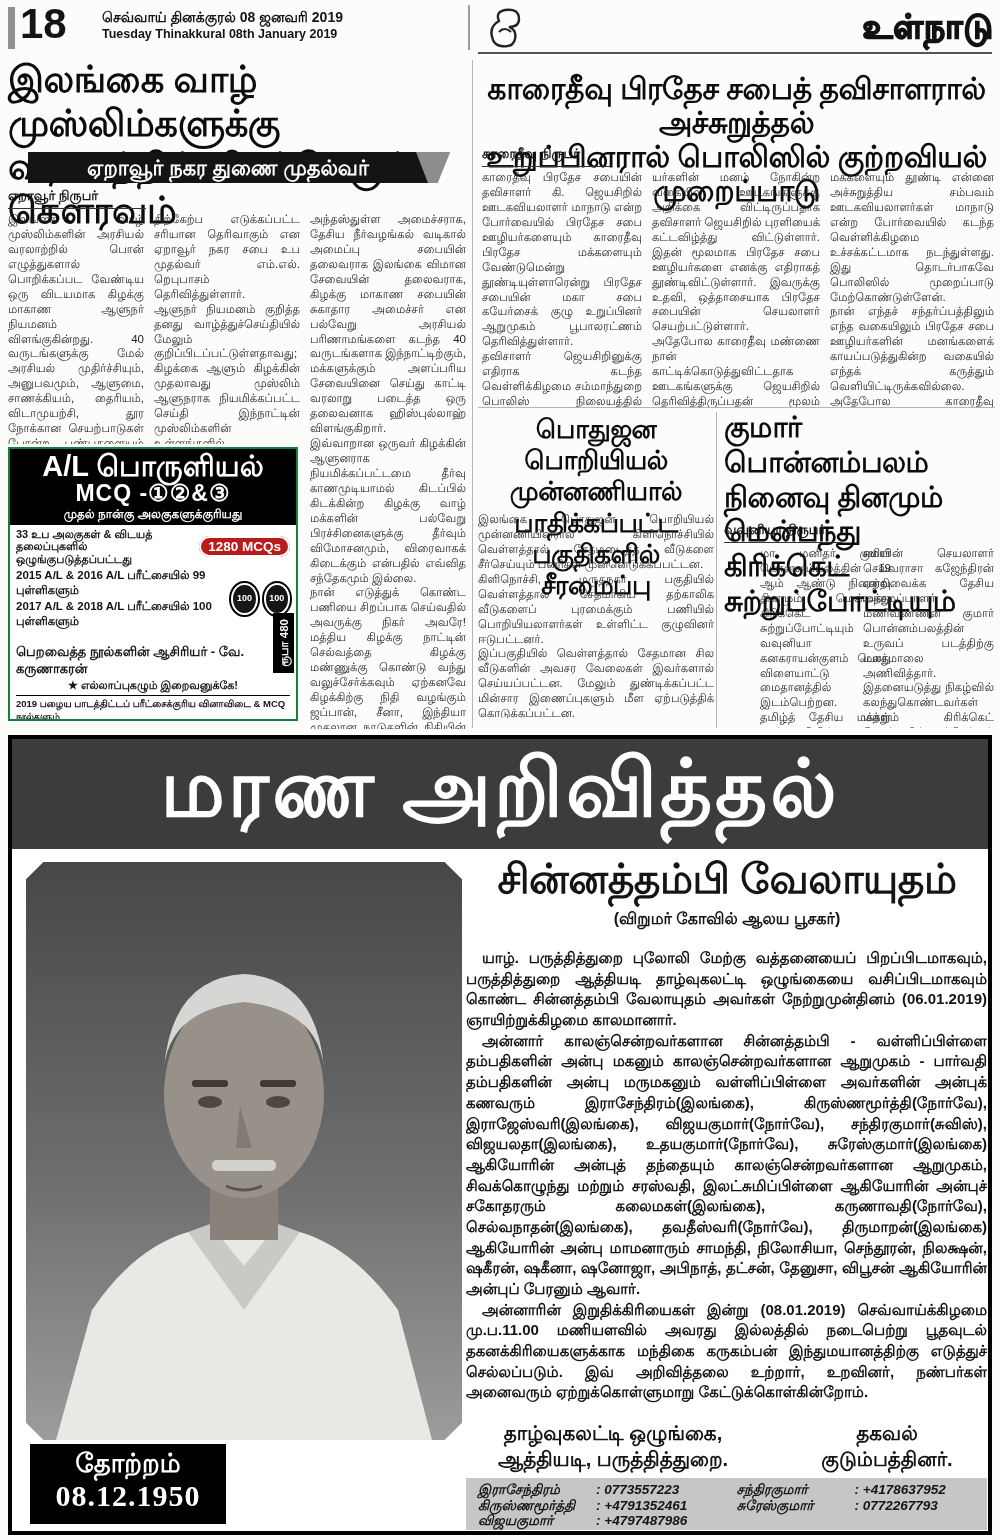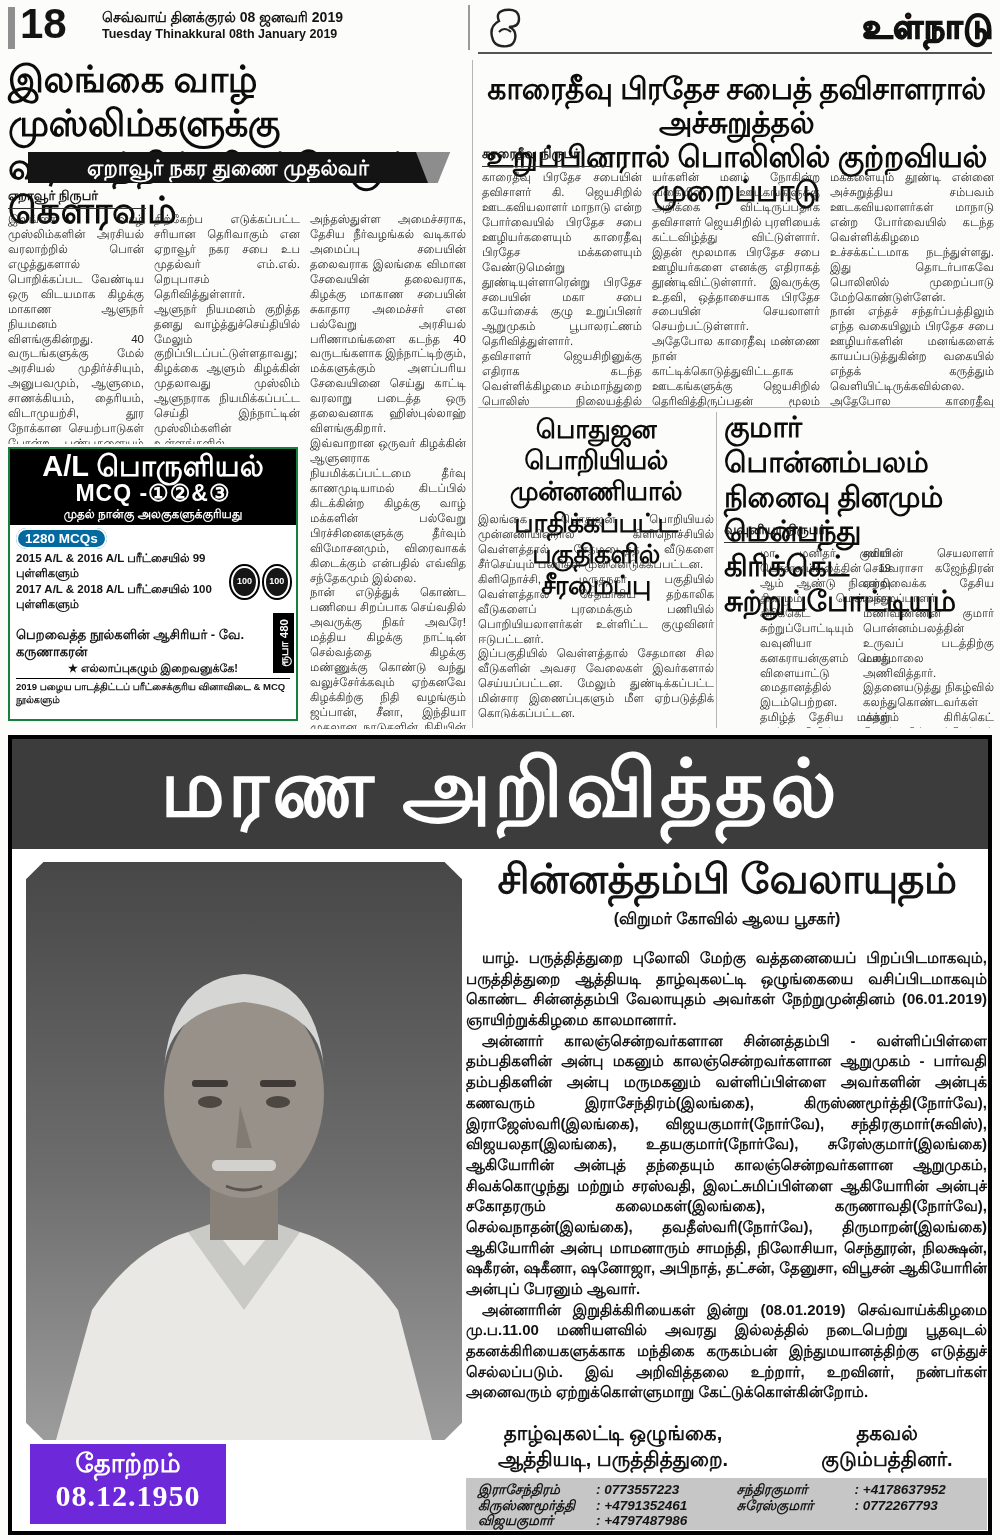--- a/index.html
+++ b/index.html
@@ -40,21 +40,21 @@
   
   #ad-box{left:8px;top:447px;width:290px;height:274px;border:2px solid #15803d;background:#fff;
           box-sizing:border-box;overflow:hidden;}
   #ad-head{background:#000;color:#fff;text-align:center;padding:2px 0 3px 0;}
   #ad-title1{font-size:29px;font-weight:bold;line-height:1.05;}
   #ad-title2{font-size:23px;font-weight:bold;letter-spacing:1px;line-height:1.05;}
   #ad-title3{font-size:12px;font-weight:bold;margin-top:1px;}
   #ad-body{position:relative;padding:3px 6px;}
   #ad-row1{display:flex;align-items:center;gap:4px;}
   #ad-feature{width:185px;font-size:11px;font-weight:bold;line-height:1.15;}
-  #ad-badge{background:#0369a1;color:#fff;font-size:13.5px;font-weight:bold;border-radius:14px;
+  #ad-badge{background:#b91c1c;color:#fff;font-size:13.5px;font-weight:bold;border-radius:14px;
             padding:3px 9px;box-shadow:inset 0 0 0 2px #fff;white-space:nowrap;}
   #ad-model{font-size:8.6px;line-height:1.18;font-weight:bold;color:#222;margin-top:2px;}
   #ad-results{display:flex;align-items:center;gap:6px;margin-top:2px;}
   .ad-result-line{font-size:11.5px;font-weight:bold;line-height:1.35;}
   .score-circle{width:28px;height:28px;border-radius:50%;background:#161616;color:#fff;
                 display:flex;align-items:center;justify-content:center;font-size:9px;font-weight:bold;
                 border:2px solid #fff;box-shadow:0 0 0 2px #000;line-height:1;}
   #ad-price{position:absolute;right:2px;top:88px;width:21px;height:60px;background:#000;color:#fff;
             display:flex;align-items:center;justify-content:center;}
   #ad-price span{writing-mode:vertical-rl;transform:rotate(180deg);font-size:11.5px;font-weight:bold;}
@@ -97,21 +97,21 @@
              line-height:1.38;overflow:hidden;}
   #obit-body p{margin:0;text-indent:16px;text-align:justify;}
   #obit-addr{left:478px;top:1420px;width:270px;font-size:20px;font-weight:bold;line-height:1.3;text-align:center;}
   #obit-info{left:792px;top:1420px;width:190px;font-size:20px;font-weight:bold;line-height:1.3;text-align:center;}
   #obit-contacts{left:466px;top:1478px;width:521px;height:52px;background:#c6c6c6;
                  box-sizing:border-box;padding:4px 12px;display:flex;gap:20px;}
   .contact-col{flex:1;}
   .contact-row{display:flex;font-size:13.5px;font-weight:bold;font-style:italic;line-height:1.15;}
   .contact-name{width:118px;}
   .contact-num{}
-  .date-box{background:#6d28d9;color:#fff;text-align:center;line-height:1.1;padding-top:6px;box-sizing:border-box;}
+  .date-box{background:#000000;color:#fff;text-align:center;line-height:1.1;padding-top:6px;box-sizing:border-box;}
   #birth-box{left:30px;top:1444px;width:196px;height:80px;}
   #death-box{left:268px;top:1444px;width:190px;height:80px;}
   .date-label{font-size:26px;font-weight:bold;font-family:"Liberation Serif",serif;}
   .date-value{font-size:30px;font-weight:bold;font-family:"Liberation Serif",serif;letter-spacing:1px;}
 </style>
 </head>
 <body>
 
 <div id="page">
 
@@ -150,20 +150,21 @@
 கிழக்கிற்கான சிறந்த தலைமைத்துவத்தின் மூலம் இனங்களுக்கிடையே கபீட்சமும், நிலை பேறான அபிவிருத்தியும் கண்டு கிழக்கு அபிவிருத்திப் பெரு விழாக்கோலம் காண புதிய ஆளுநரை உவகையுடன் வாழ்த்தி வரவேற்கின்றேன் எனத் தெரிவிக்கப்பட்டுள்ளது.</div>
 
   <div class="abs" id="ad-box">
     <div id="ad-head">
       <div id="ad-title1">A/L பொருளியல்</div>
       <div id="ad-title2">MCQ -①②&amp;③</div>
       <div id="ad-title3">முதல் நான்கு அலகுகளுக்குரியது</div>
     </div>
     <div id="ad-body">
       <div id="ad-row1">
+        <div id="ad-feature">33 உப அலகுகள் &amp; விடயத் தலைப்புகளில் ஒழுங்குபடுத்தப்பட்டது</div>
         <div id="ad-badge">1280 MCQs</div>
       </div>
       <div id="ad-results">
         <div>
           <div class="ad-result-line">2015 A/L &amp; 2016 A/L  பரீட்சையில்  99 புள்ளிகளும்</div>
           <div class="ad-result-line">2017 A/L &amp; 2018 A/L  பரீட்சையில்  100 புள்ளிகளும்</div>
         </div>
         <div class="score-circle">100</div>
         <div class="score-circle">100</div>
       </div>

